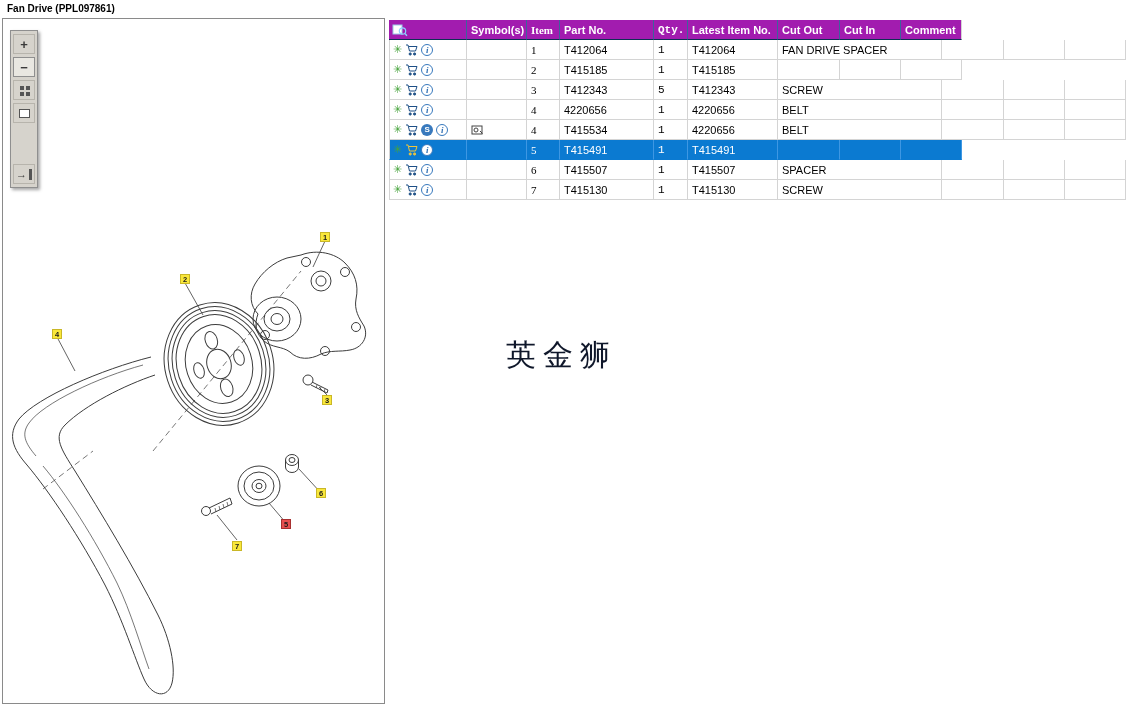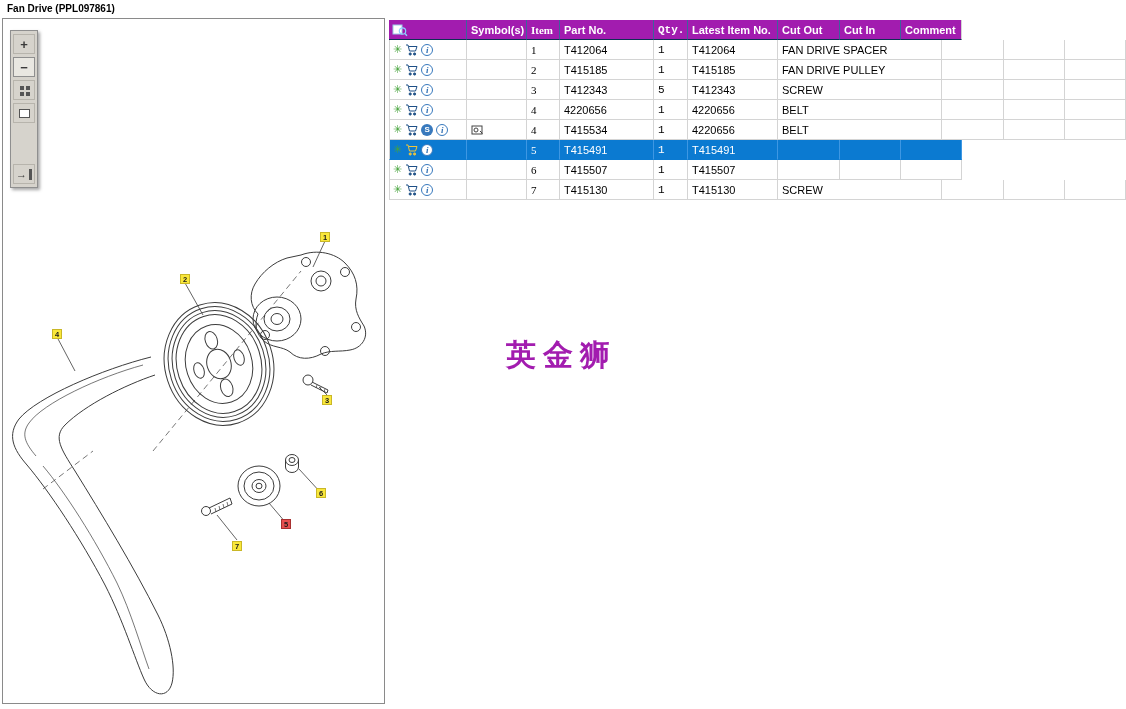--- a/index.html
+++ b/index.html
@@ -40,21 +40,21 @@
   .callout {
     position:absolute; width:10px; height:10px;
     background:#f9e73b; border:1px solid #c9b727; color:#1a1a1a;
     font-size:7.5px; font-weight:bold; display:flex; align-items:center; justify-content:center;
   }
   .callout.red { background:#e85050; border-color:#a83030; }
 
   
   .watermark {
     position:absolute; left:506px; top:335px;
-    font-size:30px; font-weight:bold; letter-spacing:7px; color:#a21caf;
+    font-size:30px; font-weight:normal; letter-spacing:7px; color:#0f172a;
   }
 
   
   .parts-table { position:absolute; left:389px; top:20px; width:737px; }
   .tr { display:flex; height:20px; }
   .th {
     background:#a21caf; color:#fff; font-weight:bold;
     display:flex; align-items:center; padding:0 4px;
     border-right:1px solid #3e639b; border-bottom:1px solid #0c2f54;
   }
@@ -244,21 +244,20 @@
             <circle cx="9.6" cy="10" r="1.1" fill="#1d4f86" stroke="#1d4f86"></circle>
           </svg>
         </span>
       <span class="icn-info"></span>
     </div>
     <div class="td c-sym"></div>
     <div class="td c-item">2</div>
     <div class="td c-parts">T415185</div>
     <div class="td c-qty">1</div>
     <div class="td c-latest">T415185</div>
-    <div class="td c-desc">FAN DRIVE PULLEY</div>
     <div class="td c-cutout"></div>
     <div class="td c-cutin"></div>
     <div class="td c-comment"></div>
   </div>
 
   <div class="tr">
     <div class="td c-icons">
       <span class="icn-gear"></span>
       <span class="icn-cart">
           <svg width="13" height="12" viewBox="0 0 13 12">
@@ -367,20 +366,21 @@
             <circle cx="9.6" cy="10" r="1.1" fill="#1d4f86" stroke="#1d4f86"></circle>
           </svg>
         </span>
       <span class="icn-info"></span>
     </div>
     <div class="td c-sym"></div>
     <div class="td c-item">6</div>
     <div class="td c-parts">T415507</div>
     <div class="td c-qty">1</div>
     <div class="td c-latest">T415507</div>
+    <div class="td c-desc">SPACER</div>
     <div class="td c-cutout"></div>
     <div class="td c-cutin"></div>
     <div class="td c-comment"></div>
   </div>
 
   <div class="tr">
     <div class="td c-icons">
       <span class="icn-gear"></span>
       <span class="icn-cart">
           <svg width="13" height="12" viewBox="0 0 13 12">

